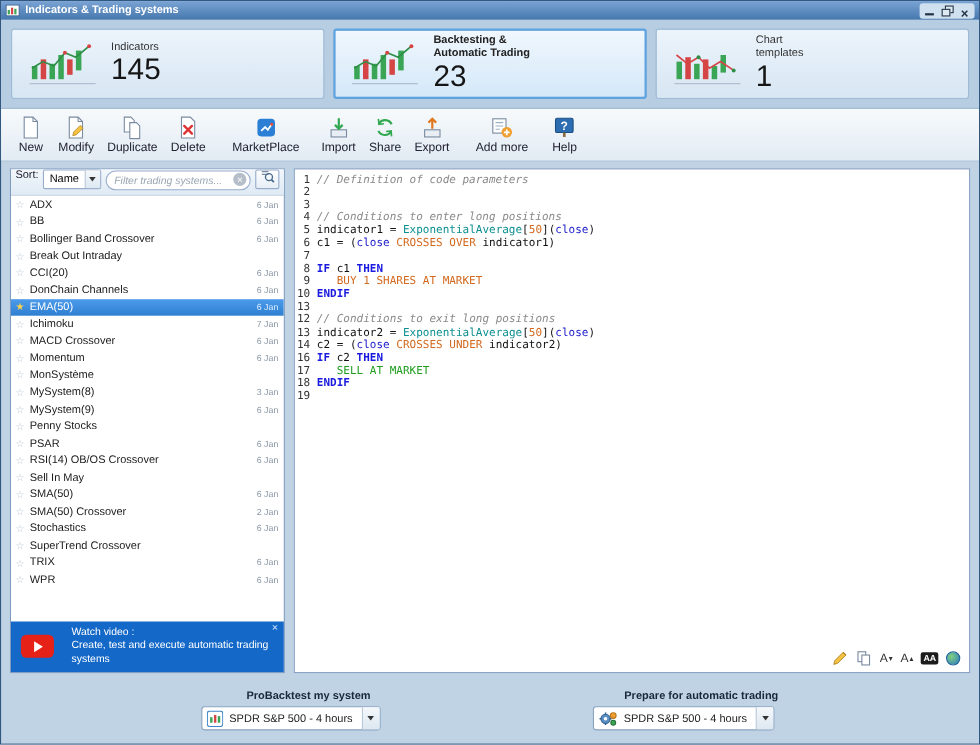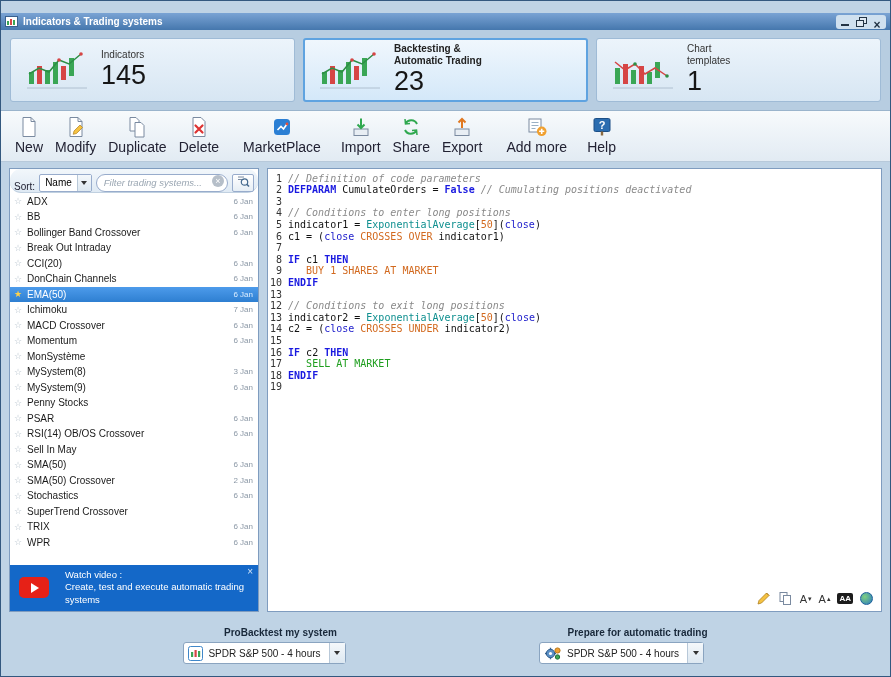--- a/index.html
+++ b/index.html
@@ -1,20 +1,20 @@
 <!DOCTYPE html>
 <html style="--selection-blue: #2e7fd1; --banner-blue: #1468c8; --youtube-red: #e62117; --card-selected-border: #5fa3e0;"><head>
 <meta charset="utf-8">
 <style>
   * { box-sizing: border-box; margin: 0; padding: 0; }
   html,body { width:891px; height:677px; overflow:hidden; font-family:"Liberation Sans",sans-serif; }
   .window { width:891px; height:677px; border:1px solid #33587f; display:flex; flex-direction:column; background:#bfd3e5; }
 
   
-  .titlebar { height:17px; flex:0 0 17px; background:linear-gradient(#7aa3d4,#4577ad); display:flex; align-items:center; padding:0 4px; gap:5px;margin-top:12px; }
+  .titlebar { height:17px; flex:0 0 17px; background:linear-gradient(#7aa3d4,#4577ad); display:flex; align-items:center; padding:0 4px; gap:5px; }
   .title-icon svg { display:block; }
   .title-text { color:#fff; font-size:10px; font-weight:bold; flex:1; white-space:nowrap; }
   .win-controls { display:flex; background:#cfe0ef; border-radius:3px; padding:0 1px; height:14px; align-items:center; }
   .win-btn { position:relative; width:16px; height:14px; display:inline-block; cursor:default; text-align:center; }
   .wb-min::before { content:""; position:absolute; bottom:3px; left:4px; width:8px; height:2px; background:#234; }
   .wb-max::before { content:""; position:absolute; top:2px; left:6px; width:6px; height:5px; border:1px solid #234; background:#dfe9f2; }
   .wb-max::after  { content:""; position:absolute; top:5px; left:3px; width:6px; height:5px; border:1px solid #234; background:#dfe9f2; }
   .wb-close::before { content:"×"; font-size:12px; font-weight:bold; color:#234; line-height:13px; }
 
   
@@ -25,31 +25,31 @@
   .card-right { display:flex; flex-direction:column; }
   .card-label { font-size:10px; color:#333; line-height:1.2; }
   .card.selected .card-label { font-weight:bold; color:#222; }
   .card-label.narrow { max-width:48px; }
   .card-label.mid { max-width:100px; }
   .card-count { font-size:27px; font-weight:500; color:#161616; line-height:1.1; }
 
   
   .toolbar { flex:0 0 48px; background:linear-gradient(#f7fafc,#e2ebf3); border-bottom:1px solid #b7c9da; display:flex; align-items:flex-end; padding:3px 10px 4px 10px; gap:4px; }
   .tool-btn { display:flex; flex-direction:column; align-items:center; min-width:34px; padding:1px 3px; gap:1px; cursor:pointer; border:1px solid transparent; border-radius:2px; }
-  .tb-label { font-size:14px; color:#223; white-space:nowrap; }
+  .tb-label { font-size:11px; color:#223; white-space:nowrap; }
   .tool-btn svg { display:block; }
   .grp { margin-left:12px; }
   .grp-sm { margin-left:8px; }
 
   
   .main { flex:1; display:flex; gap:8px; padding:6px 8px; min-height:0; }
 
   
   .left-panel { flex:0 0 250px; border:1px solid #7f9cbf; background:#fff; display:flex; flex-direction:column; min-height:0; }
-  .sort-row { flex:0 0 24px; background:linear-gradient(#f2f7fb,#dfeaf4); border-bottom:1px solid #c0d0e0; display:flex; align-items:flex-end; padding:0 4px; gap:4px;border-radius:11px; }
+  .sort-row { flex:0 0 24px; background:linear-gradient(#f2f7fb,#dfeaf4); border-bottom:1px solid #c0d0e0; display:flex; align-items:flex-start; padding:0 4px; gap:4px; }
   .sort-label { font-size:10px; color:#223; }
   .sort-select { display:flex; align-items:center; height:18px; background:#fff; border:1px solid #98accc; border-radius:2px; cursor:pointer; }
   .sort-value { font-size:10px; padding:0 5px; min-width:32px; }
   .dd-arrow-box { width:14px; height:100%; border-left:1px solid #b8c8d8; display:flex; align-items:center; justify-content:center; background:linear-gradient(#f4f8fb,#dde8f1); }
   .tri { width:0; height:0; border-left:3.5px solid transparent; border-right:3.5px solid transparent; border-top:4.5px solid #333; display:inline-block; }
   .filter-wrap { flex:1; position:relative; }
   .filter-input { width:100%; height:18px; border:1px solid #98accc; border-radius:9px; font-size:9.5px; padding:0 16px 0 7px; color:#333; outline:none; font-family:"Liberation Sans",sans-serif; }
   .filter-input::placeholder { color:#9aa6b2; font-style:italic; }
   .filter-clear { position:absolute; right:4px; top:3px; width:12px; height:12px; border-radius:50%; background:#b6bfc9; color:#fff; font-size:9px; line-height:12px; text-align:center; cursor:pointer; }
   .filter-clear::before { content:"×"; }
@@ -445,21 +445,20 @@
     </div>
 
     <div class="editor-panel">
       <div class="code-editor">
           <div class="code-line">
             <span class="line-num">1</span>
             <span class="line-content"><span class="tk-cm">// Definition of code parameters</span></span>
           </div>
           <div class="code-line">
             <span class="line-num">2</span>
-            <span class="line-content"><span class="tk-kw">DEFPARAM</span><span class="tk-pl"> CumulateOrders = </span><span class="tk-kw">False</span><span class="tk-pl"> </span><span class="tk-cm">// Cumulating positions deactivated</span></span>
           </div>
           <div class="code-line">
             <span class="line-num">3</span>
             <span class="line-content"></span>
           </div>
           <div class="code-line">
             <span class="line-num">4</span>
             <span class="line-content"><span class="tk-cm">// Conditions to enter long positions</span></span>
           </div>
           <div class="code-line">
@@ -494,24 +493,20 @@
             <span class="line-num">12</span>
             <span class="line-content"><span class="tk-cm">// Conditions to exit long positions</span></span>
           </div>
           <div class="code-line">
             <span class="line-num">13</span>
             <span class="line-content"><span class="tk-pl">indicator2 = </span><span class="tk-fn">ExponentialAverage</span><span class="tk-pl">[</span><span class="tk-num">50</span><span class="tk-pl">](</span><span class="tk-cl">close</span><span class="tk-pl">)</span></span>
           </div>
           <div class="code-line">
             <span class="line-num">14</span>
             <span class="line-content"><span class="tk-pl">c2 = (</span><span class="tk-cl">close</span><span class="tk-pl"> </span><span class="tk-op">CROSSES UNDER</span><span class="tk-pl"> indicator2)</span></span>
-          </div>
-          <div class="code-line">
-            <span class="line-num">15</span>
-            <span class="line-content"></span>
           </div>
           <div class="code-line">
             <span class="line-num">16</span>
             <span class="line-content"><span class="tk-kw">IF</span><span class="tk-pl"> c2 </span><span class="tk-kw">THEN</span></span>
           </div>
           <div class="code-line">
             <span class="line-num">17</span>
             <span class="line-content"><span class="tk-pl">   </span><span class="tk-sell">SELL AT MARKET</span></span>
           </div>
           <div class="code-line">

